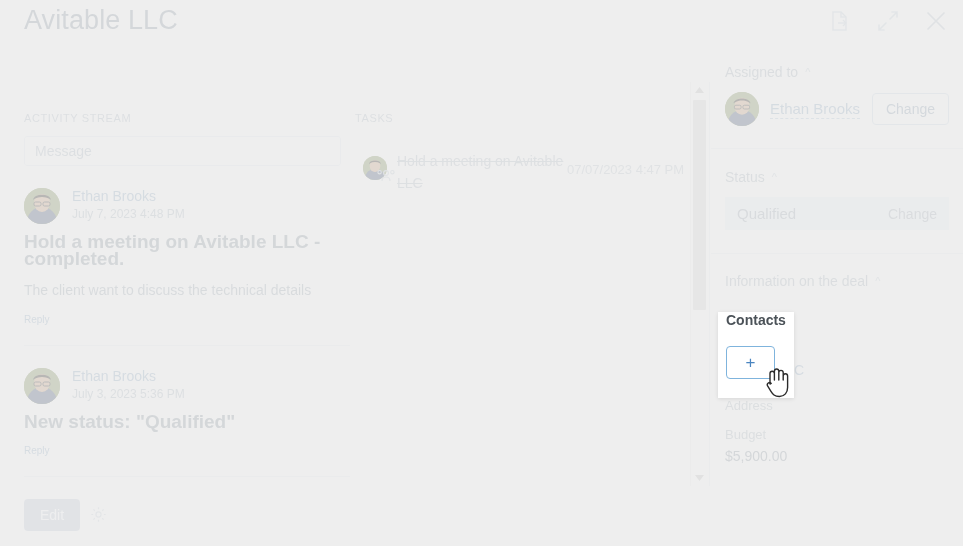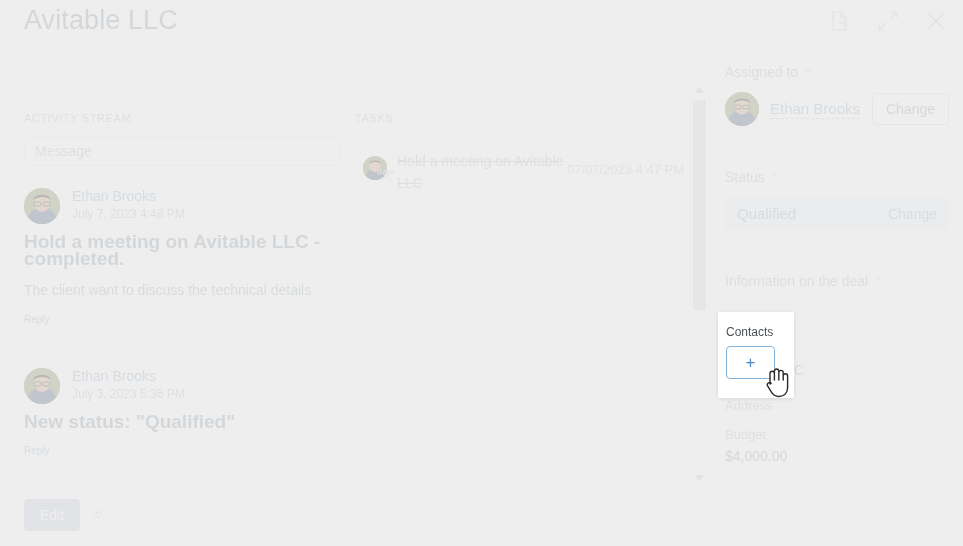--- a/index.html
+++ b/index.html
@@ -152,21 +152,21 @@
   .fld-lbl { font-size: 13px; color: #b3bcc3; }
   .fld-val { font-size: 14px; color: #9aa3ab; margin-top: 6px; }
   .fld-val.link { color: #9fb3c6; cursor: pointer; }
 
   
   .popup {
     position: absolute; left: 718px; top: 312px; width: 76px; height: 86px;
     background: #ffffff; z-index: 40;
     box-shadow: 0 1px 4px rgba(0,0,0,.10);
   }
-  .popup-title { font-size: 12px; color: #4b5258; padding: 13px 0 0 8px; }
+  .popup-title { font-size: 14px; color: #4b5258; padding: 0 0 0 8px; font-weight: bold; }
   .plus-btn {
     position: absolute; left: 8px; top: 34px; width: 49px; height: 33px;
     border: 1px solid #7fb4dd; border-radius: 4px; background: #fff;
     color: #4a85c0; font-size: 17px; cursor: pointer;
     display: flex; align-items: center; justify-content: center;
     font-family: "Liberation Sans", sans-serif;
   }
   .cursor { position: absolute; left: 763px; top: 364px; z-index: 60; pointer-events: none; }
 </style>
 </head>
@@ -345,21 +345,21 @@
       <div class="fld" style="margin-top:52px;">
         <div class="fld-lbl">Company</div>
         <div class="fld-val link">Avitable LLC</div>
       </div>
       <div class="fld" style="margin-top:20px;">
         <div class="fld-lbl">Address</div>
         <div class="fld-val"></div>
       </div>
       <div class="fld" style="margin-top:14px;">
         <div class="fld-lbl">Budget</div>
-        <div class="fld-val">$4,000.00</div>
+        <div class="fld-val">$5,900.00</div>
       </div>
     </div>
   </div>
 </div>
 
 <div class="popup">
   <div class="popup-title">Contacts</div>
   <button class="plus-btn">+</button>
 </div>
 

